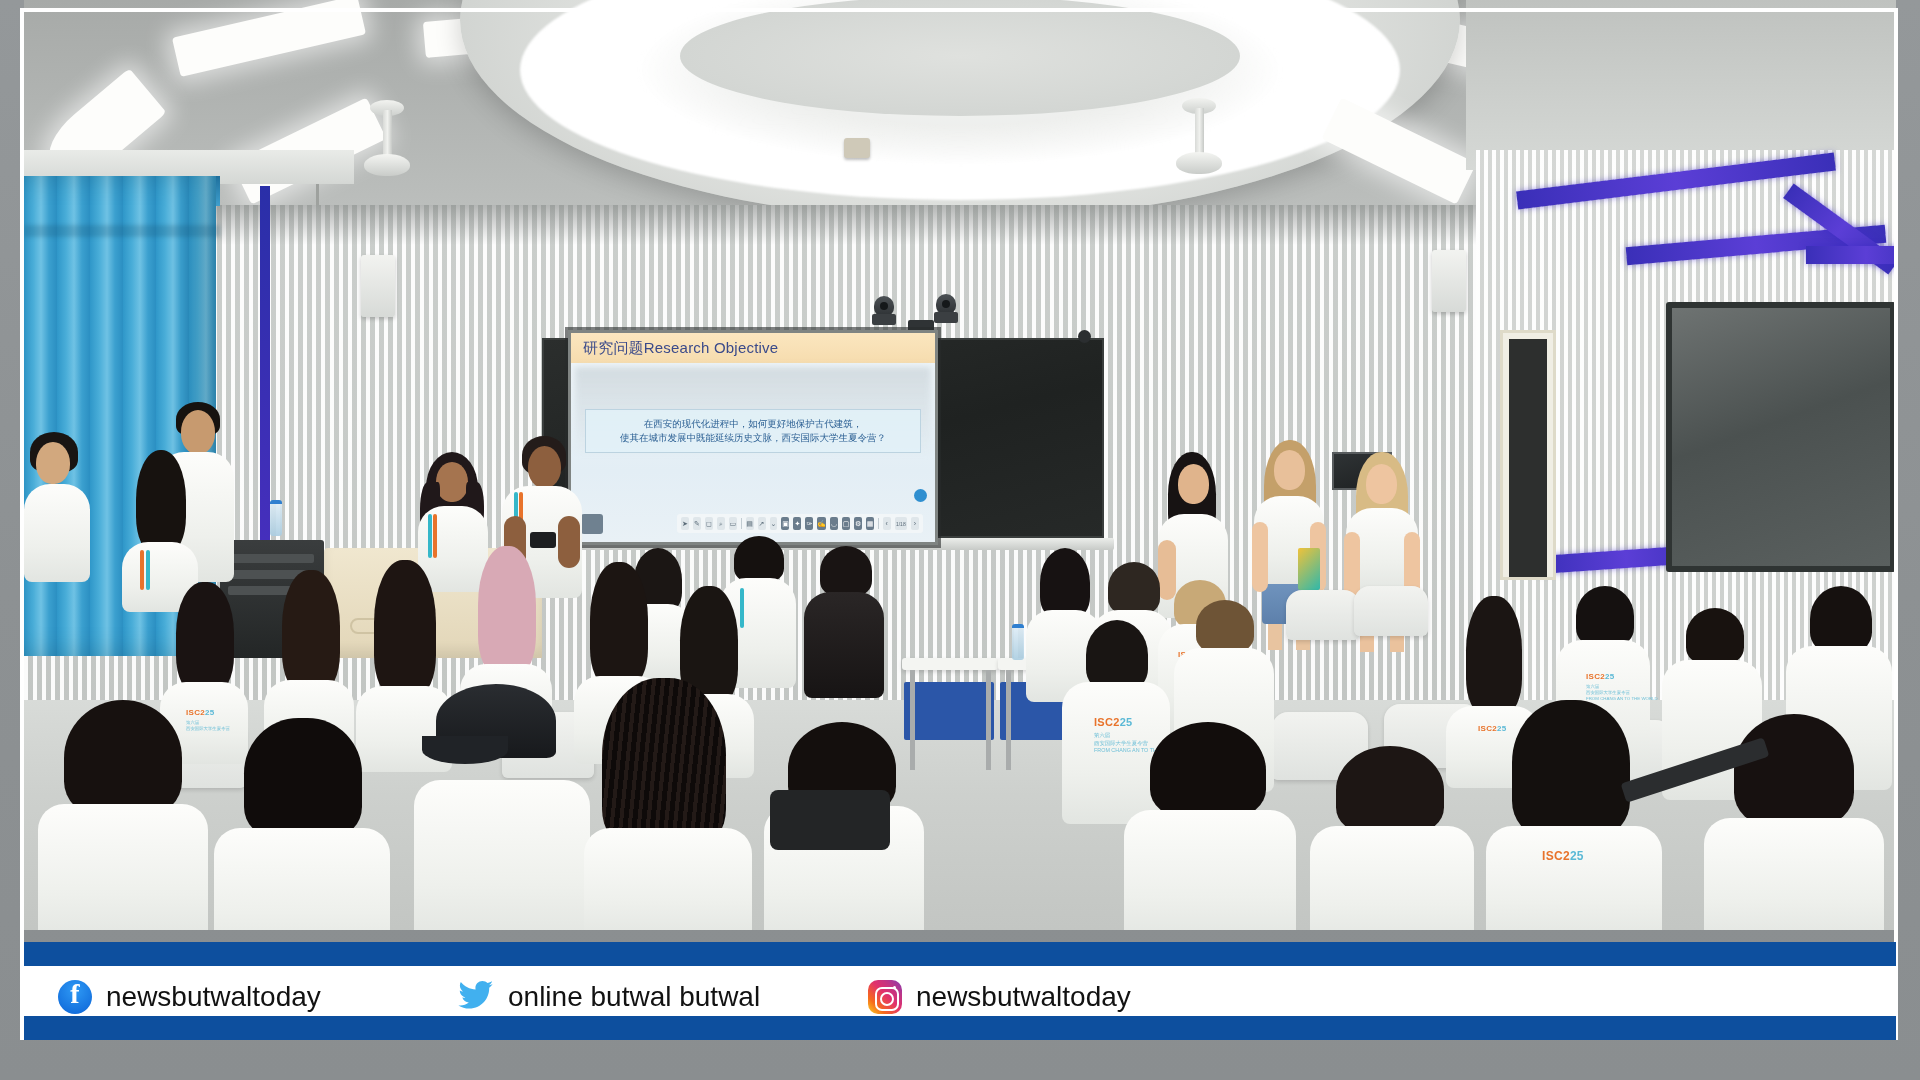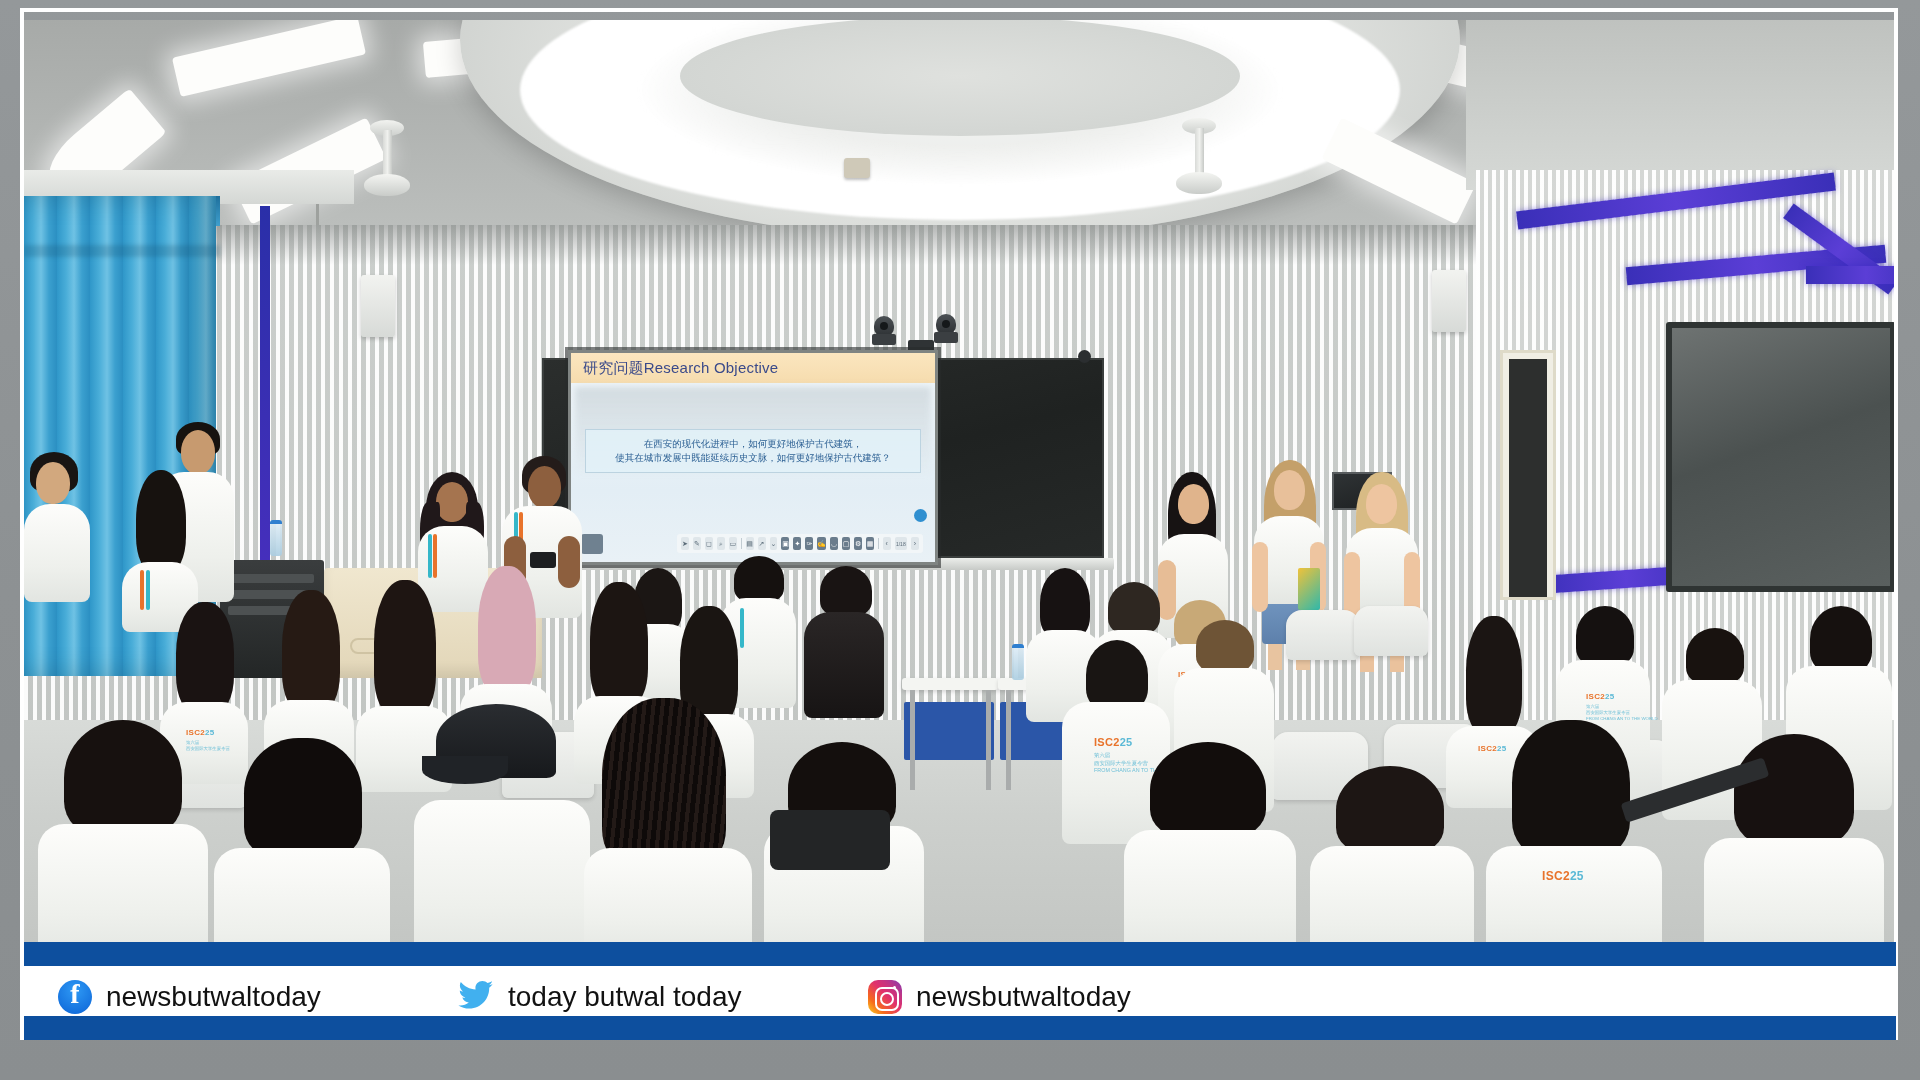--- a/index.html
+++ b/index.html
@@ -8,21 +8,21 @@
 
   
   #stage { position:relative; width:1920px; height:1080px;
     background:linear-gradient(180deg,#94989a 0%,#8d9193 55%,#8a8e90 100%); }
 
   
   #frame { position:absolute; left:20px; top:8px; right:22px; bottom:40px;
     border:4px solid #ffffff; pointer-events:none; z-index:60; }
 
   
-  #photo { position:absolute; left:24px; top:20px; width:1872px; height:930px;
+  #photo { position:absolute; left:24px; top:0; width:1872px; height:930px;
     overflow:hidden; background:#b9bcbc; }
 
   
   .ceiling { position:absolute; left:0; top:0; width:100%; height:215px;
     background:linear-gradient(180deg,#a7aaa8 0%,#b0b3b1 45%,#bcbfbd 100%); }
   .ceil-disc-outer { position:absolute; left:50%; top:-180px; transform:translateX(-50%);
     width:1000px; height:400px; border-radius:50%;
     background:radial-gradient(ellipse at 50% 55%,#f3f4f2 0%,#e2e4e1 45%,#cfd2cf 75%,#bfc2bf 100%);
     box-shadow:0 8px 26px rgba(0,0,0,.18); }
   .ceil-ring { position:absolute; left:50%; top:-60px; transform:translateX(-50%);
@@ -317,21 +317,21 @@
         <div class="base"></div>
     </div>
     <div class="wall-dot" style="left:1054px;top:330px;"></div>
 
     <div class="screen">
       <div class="scr-title">研究问题Research Objective</div>
       <div class="scr-body">
         <div class="scr-ghost"></div>
         <div class="scr-q">
           <span>在西安的现代化进程中，如何更好地保护古代建筑，</span>
-          <span>使其在城市发展中既能延续历史文脉，如何更好地保护古代建筑？</span>
+          <span>使其在城市发展中既能延续历史文脉，西安国际大学生夏令营？</span>
         </div>
         <div class="scr-logo"></div>
         <div class="scr-corner-btn"></div>
         <div class="scr-toolbar">
           <div class="tool">➤</div>
           <div class="tool">✎</div>
           <div class="tool">◻</div>
           <div class="tool">⌕</div>
           <div class="tool">▭</div>
           <div class="toolsep"></div>
@@ -588,21 +588,21 @@
       <div class="sb-item" style="margin-left:34px;width:400px;">
         <span class="ic fb"></span>
         <span class="sb-label">newsbutwaltoday</span>
       </div>
       <div class="sb-item" style="width:410px;">
         <span class="ic">
           <svg width="36" height="30" viewBox="0 0 36 30" aria-hidden="true">
             <path d="M35 4.1c-1.3.6-2.7 1-4.1 1.2 1.5-.9 2.6-2.3 3.2-4-1.4.8-2.9 1.4-4.5 1.8C28.3 1.7 26.4.9 24.4.9c-3.9 0-7 3.1-7 7 0 .6.1 1.1.2 1.6C11.7 9.2 6.4 6.3 2.8 2 2.2 3.1 1.9 4.3 1.9 5.6c0 2.4 1.2 4.6 3.1 5.8-1.1 0-2.2-.3-3.2-.9v.1c0 3.4 2.4 6.2 5.6 6.9-.6.2-1.2.2-1.8.2-.4 0-.9 0-1.3-.1.9 2.8 3.5 4.8 6.5 4.9-2.4 1.9-5.4 3-8.7 3-.6 0-1.1 0-1.7-.1 3.1 2 6.8 3.2 10.8 3.2 12.9 0 20-10.7 20-20v-.9c1.4-1 2.6-2.2 3.5-3.6z" fill="#41b0ef"></path>
           </svg>
         </span>
-        <span class="sb-label">today butwal today</span>
+        <span class="sb-label">online butwal butwal</span>
       </div>
       <div class="sb-item" style="width:400px;">
         <span class="ic ig">
             <span class="dot"></span>
           </span>
         <span class="sb-label">newsbutwaltoday</span>
       </div>
     </div>
     <div class="sb-blue" style="top:74px;height:24px;"></div>
   </div>

